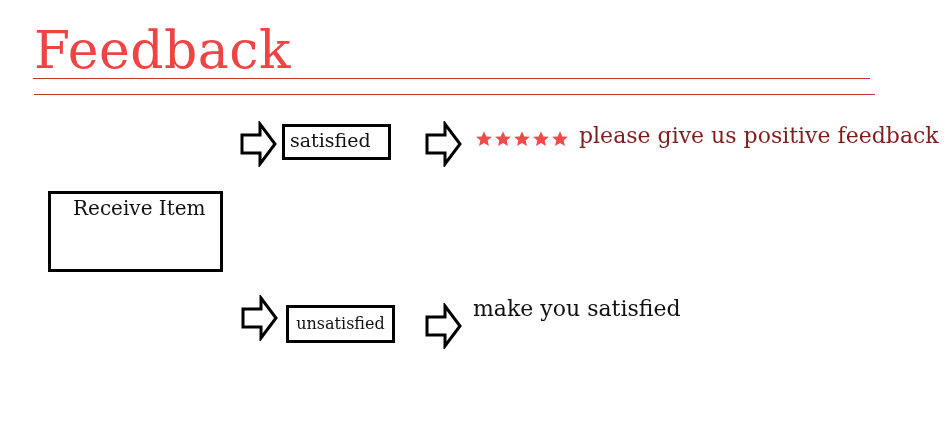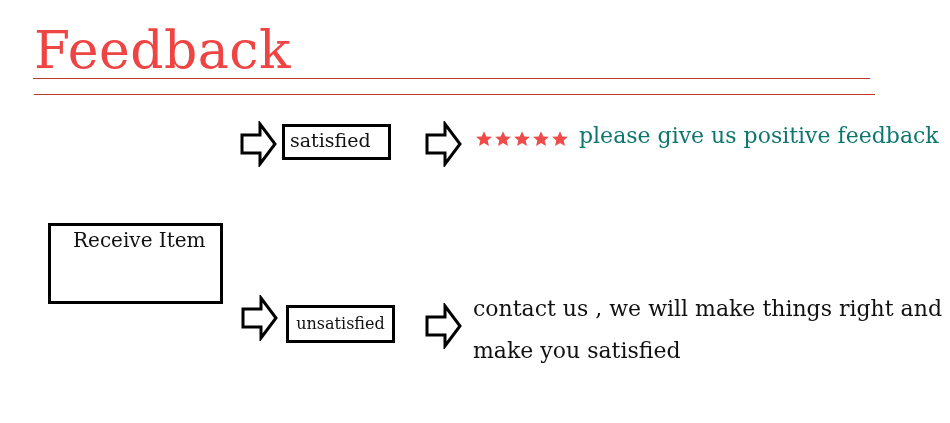--- a/index.html
+++ b/index.html
@@ -42,21 +42,20 @@
       justify-content: center;
       font-family: "DejaVu Serif", serif;
       color: #111;
     }
     .box-receive {
       left: 48px; top: 191px; width: 175px; height: 81px;
       font-size: 20px;
       justify-content: flex-start;
       padding-left: 22px;
       padding-top: 2px;
-      margin-top: 32px;
     }
     .box-satisfied {
       left: 282px; top: 124px; width: 109px; height: 36px;
       font-size: 19px;
       justify-content: flex-start;
       padding-left: 5px;
       padding-top: 2px;
     }
     .box-unsatisfied {
       left: 286px; top: 305px; width: 109px; height: 38px;
@@ -87,21 +86,21 @@
       height: 18px;
       display: block;
     }
     .text-positive {
       position: absolute;
       left: 579px;
       top: 121px;
       font-size: 22px;
       line-height: 30px;
       white-space: nowrap;
-      color: #0f766e;
+      color: #7f1d1d;
     }
     .text-contact {
       position: absolute;
       left: 473px;
       top: 288px;
       width: 470px;
       font-size: 22px;
       line-height: 42px;
       color: #111;
     }
@@ -159,17 +158,16 @@
   </div>
   <div class="box box-unsatisfied">
     <span>unsatisfied</span>
   </div>
   <div class="arrow arrow-4">
     <svg viewBox="0 0 38 46">
         <path d="M2 14 H20 V3 L35 23 L20 43 V32 H2 Z" fill="#fff" stroke="#000" stroke-width="3" stroke-linejoin="miter"></path>
       </svg>
   </div>
   <div class="text-contact">
-    <span>contact us , we will make things right and</span>
     <span>make you satisfied</span>
   </div>
 
 </div>
 
 </body></html>

